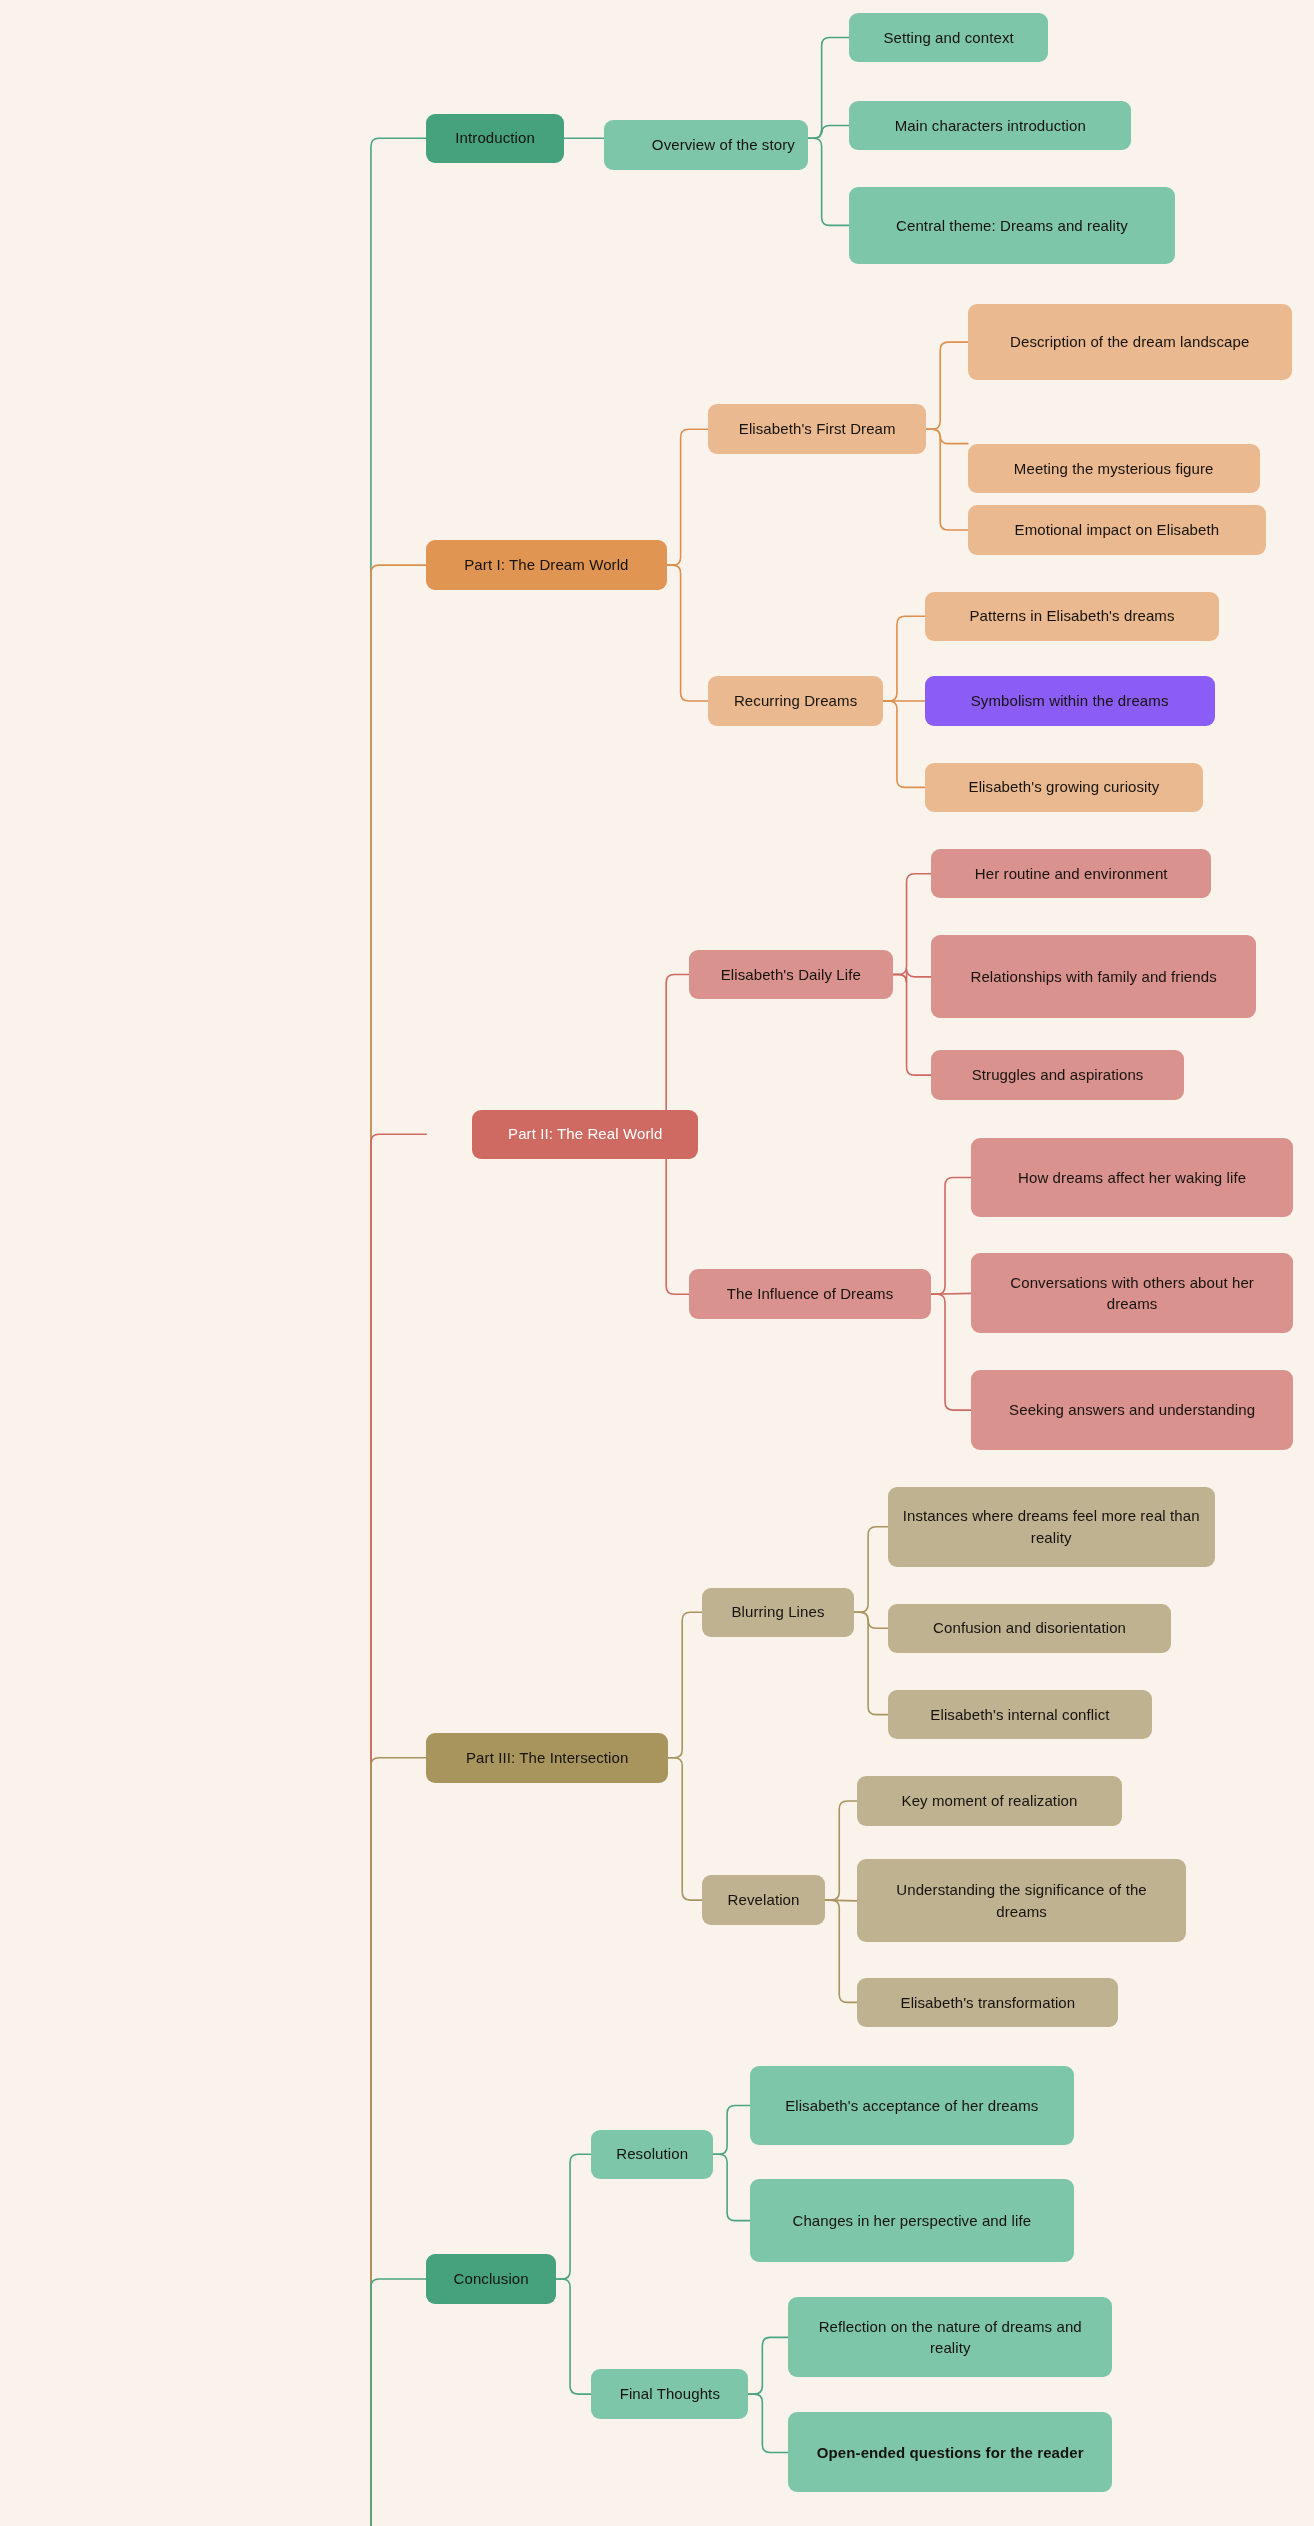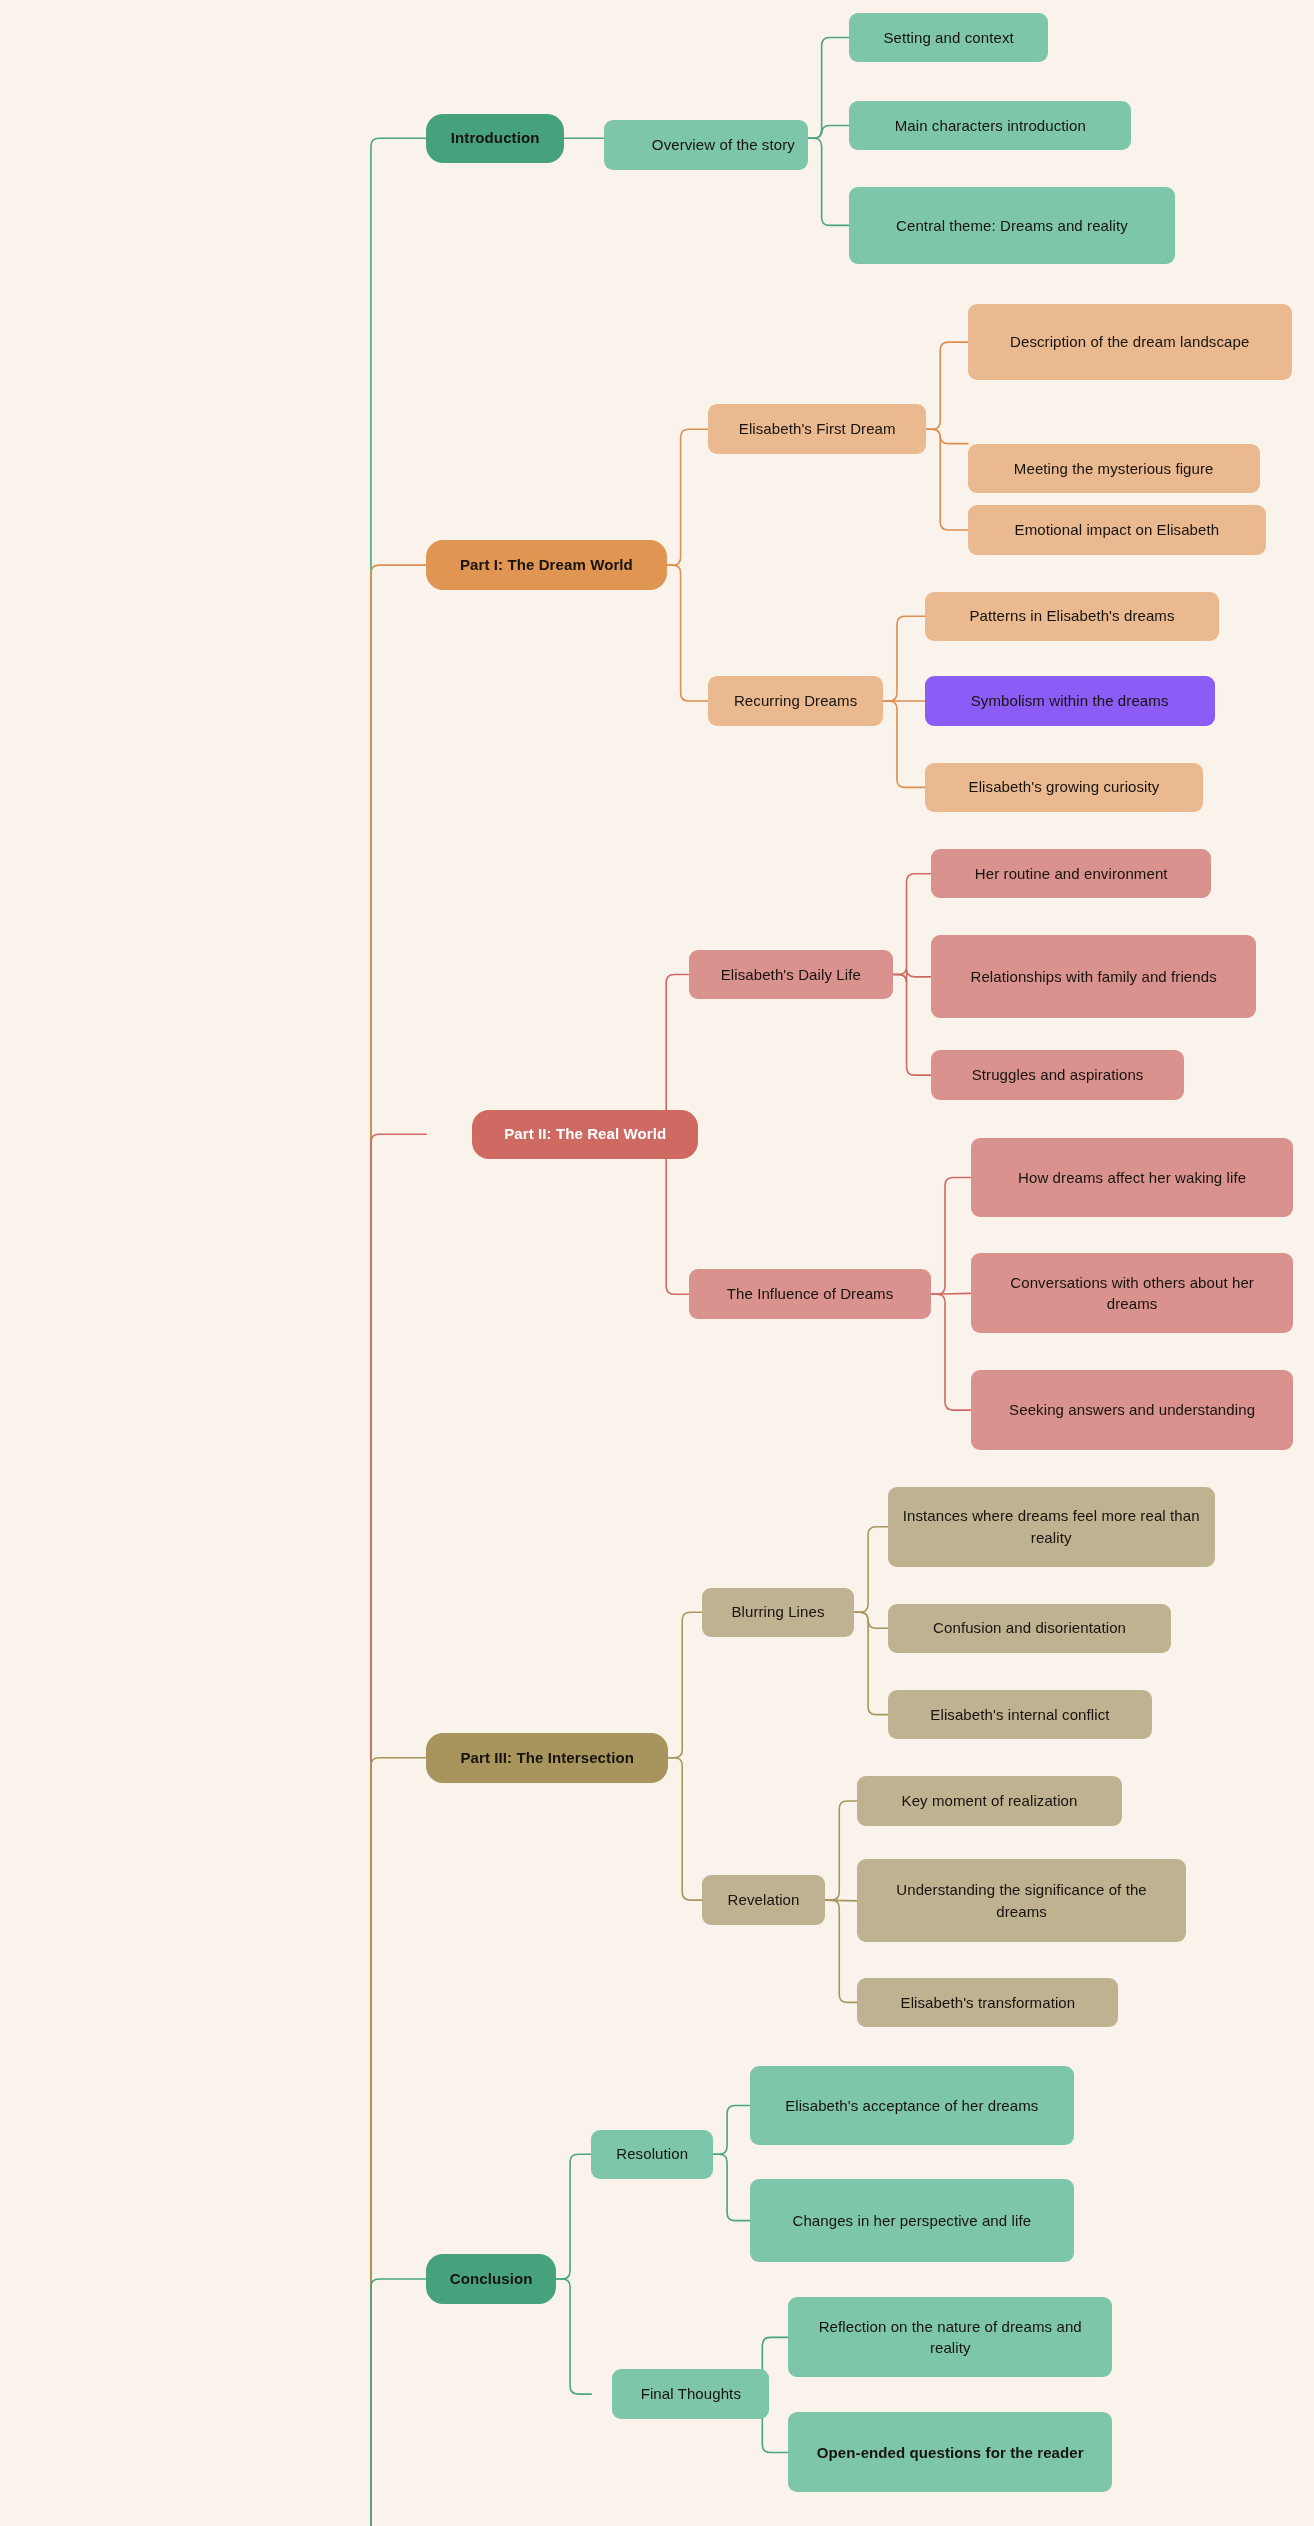--- a/index.html
+++ b/index.html
@@ -17,21 +17,21 @@
     box-sizing:border-box;
     border-radius:9px;
     display:flex;align-items:center;justify-content:center;
     text-align:center;
     color:#17130f;
     font-size:15px;
     line-height:1.45;
     padding:6px 12px;
     letter-spacing:.1px;
   }
-  .node.lvl1{font-weight:700;border-radius:17px;}
+  .node.lvl1{font-weight:400;}
   .node.white-text{color:#ffffff;margin-left:46px;}
 </style>
 </head>
 <body>
 
 <div id="canvas">
   <svg class="links" id="links" viewBox="0 0 1314 2526">
       <path d="M358.9463414634147,2808.1765822784814 H362.9463414634147 Q370.9463414634147,2808.1765822784814 370.9463414634147,2800.1765822784814 V146.29050632911392 Q370.9463414634147,138.29050632911392 378.9463414634147,138.29050632911392 H426.2487804878049" fill="none" stroke="#4aa57f" stroke-width="1.6" stroke-linecap="round"></path>
       <path d="M564.0585365853658,138.29050632911392 L604.119512195122,138.29050632911392" fill="none" stroke="#4aa57f" stroke-width="1.6" stroke-linecap="round"></path>
       <path d="M807.6292682926829,138.29050632911392 H813.6292682926829 Q821.6292682926829,138.29050632911392 821.6292682926829,130.29050632911392 V45.57025316455696 Q821.6292682926829,37.57025316455696 829.6292682926829,37.57025316455696 H849.2926829268293" fill="none" stroke="#4aa57f" stroke-width="1.6" stroke-linecap="round"></path>
@@ -102,17 +102,17 @@
       <div class="node lvl3" style="left: 887.751px; top: 1603.53px; width: 283.632px; min-height: 49.5608px; background: rgb(191, 178, 145);">Confusion and disorientation</div>
       <div class="node lvl3" style="left: 887.751px; top: 1689.86px; width: 264.402px; min-height: 49.5608px; background: rgb(191, 178, 145);">Elisabeth's internal conflict</div>
       <div class="node lvl2" style="left: 701.868px; top: 1875.32px; width: 123.388px; min-height: 49.5608px; background: rgb(191, 178, 145);">Revelation</div>
       <div class="node lvl3" style="left: 857.305px; top: 1776.19px; width: 264.402px; min-height: 49.5608px; background: rgb(191, 178, 145);">Key moment of realization</div>
       <div class="node lvl3" style="left: 857.305px; top: 1859.33px; width: 328.5px; min-height: 83.1342px; background: rgb(191, 178, 145);">Understanding the significance of the dreams</div>
       <div class="node lvl3" style="left: 857.305px; top: 1977.63px; width: 261.198px; min-height: 49.5608px; background: rgb(191, 178, 145);">Elisabeth's transformation</div>
       <div class="node lvl1" style="left: 426.249px; top: 2254.22px; width: 129.798px; min-height: 49.5608px; background: rgb(69, 162, 124);">Conclusion</div>
       <div class="node lvl2" style="left: 591.3px; top: 2129.51px; width: 121.785px; min-height: 49.5608px; background: rgb(126, 198, 170);">Resolution</div>
       <div class="node lvl3" style="left: 749.941px; top: 2065.56px; width: 323.693px; min-height: 79.9367px; background: rgb(126, 198, 170);">Elisabeth's acceptance of her dreams</div>
       <div class="node lvl3" style="left: 749.941px; top: 2179.07px; width: 323.693px; min-height: 83.1342px; background: rgb(126, 198, 170);">Changes in her perspective and life</div>
-      <div class="node lvl2" style="left: 591.3px; top: 2369.32px; width: 157.039px; min-height: 49.5608px; background: rgb(126, 198, 170); margin-left: 21px;">Final Thoughts</div>
+      <div class="node lvl2" style="left: 591.3px; top: 2369.32px; width: 157.039px; min-height: 49.5608px; background: rgb(126, 198, 170);">Final Thoughts</div>
       <div class="node lvl3" style="left: 788.4px; top: 2297.38px; width: 323.693px; min-height: 79.9367px; background: rgb(126, 198, 170);">Reflection on the nature of dreams and reality</div>
       <div class="node lvl3" style="left: 788.4px; top: 2412.49px; width: 323.693px; min-height: 79.9367px; background: rgb(126, 198, 170); font-weight: bold;">Open-ended questions for the reader</div>
     </div>
 </div>
 
 </body></html>

